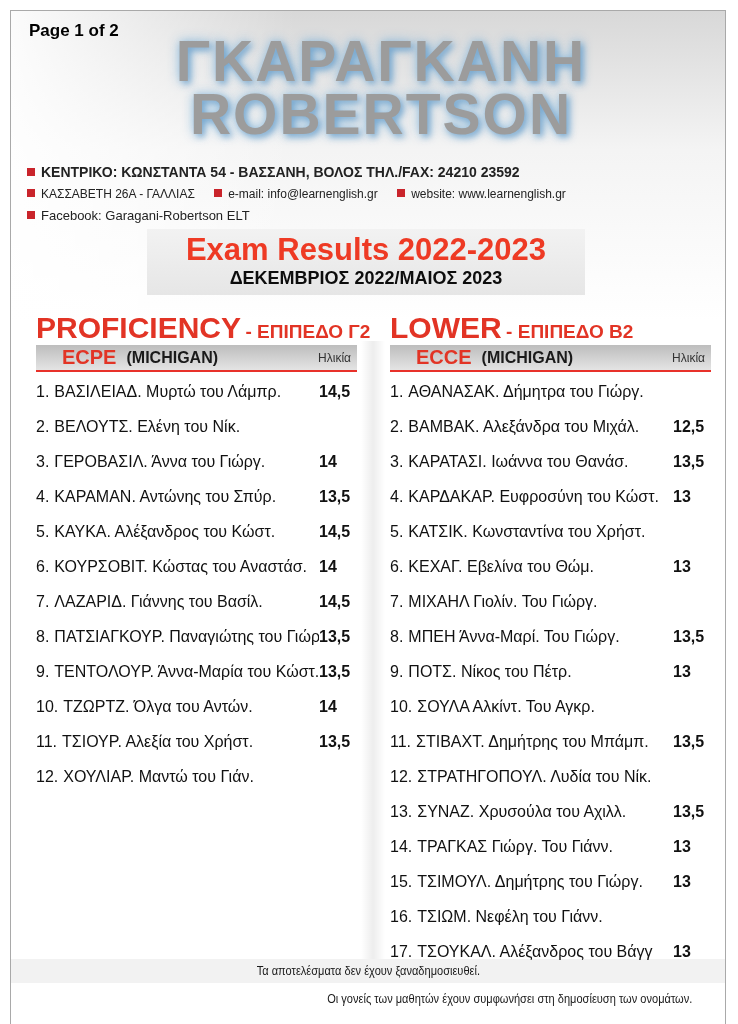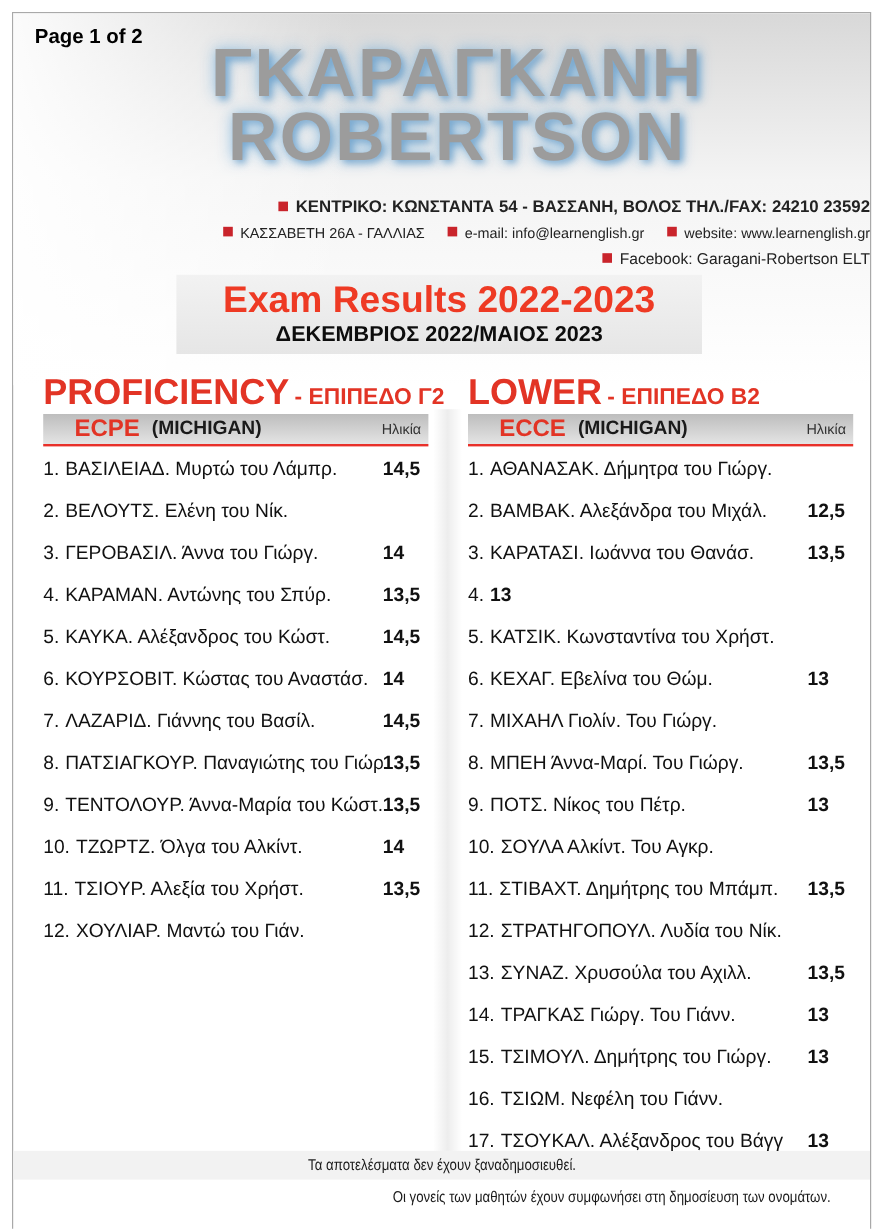--- a/index.html
+++ b/index.html
@@ -32,21 +32,21 @@
     position:absolute; top:24px; left:0; width:100%;
     text-align:center; padding-left:26px;
   }
   .logo-line {
     font-weight:bold; font-size:57px; line-height:53px; letter-spacing:2px;
     color:#9c9c9c;
     text-shadow: 3px 3px 6px rgba(100,155,200,0.75), 0 0 12px rgba(125,180,220,0.85);
   }
   .contact {
     position:absolute; top:153px; left:0; width:100%;
-    text-align:right; padding-left:16px; color:#222;
+    text-align:left; padding-left:16px; color:#222;
   }
   .contact-line1 { font-size:14px; font-weight:bold; margin-bottom:7px; }
   .contact-line2 { font-size:12px; margin-bottom:7px; }
   .contact-line3 { font-size:13px; }
   .bullet {
     display:inline-block; width:8px; height:8px; background:#c9242b;
     margin:0 6px 0 16px; position:relative; top:-1px;
   }
   .bullet.first { margin-left:0; }
   .banner {
@@ -185,21 +185,21 @@
         </div>
 
         <div class="row">
           <span class="num">9.</span>
           <span class="name">ΤΕΝΤΟΛΟΥΡ. Άννα-Μαρία του Κώστ.</span>
           <span class="age">13,5</span>
         </div>
 
         <div class="row">
           <span class="num">10.</span>
-          <span class="name">ΤΖΩΡΤΖ. Όλγα του Αλκίντ.</span>
+          <span class="name">ΤΖΩΡΤΖ. Όλγα του Αντών.</span>
           <span class="age">14</span>
         </div>
 
         <div class="row">
           <span class="num">11.</span>
           <span class="name">ΤΣΙΟΥΡ. Αλεξία του Χρήστ.</span>
           <span class="age">13,5</span>
         </div>
 
         <div class="row">
@@ -235,20 +235,21 @@
         </div>
 
         <div class="row">
           <span class="num">3.</span>
           <span class="name">ΚΑΡΑΤΑΣΙ. Ιωάννα του Θανάσ.</span>
           <span class="age">13,5</span>
         </div>
 
         <div class="row">
           <span class="num">4.</span>
+          <span class="name">ΚΑΡΔΑΚΑΡ. Ευφροσύνη του Κώστ.</span>
           <span class="age">13</span>
         </div>
 
         <div class="row">
           <span class="num">5.</span>
           <span class="name">ΚΑΤΣΙΚ. Κωνσταντίνα του Χρήστ.</span>
           <span class="age"></span>
         </div>
 
         <div class="row">

